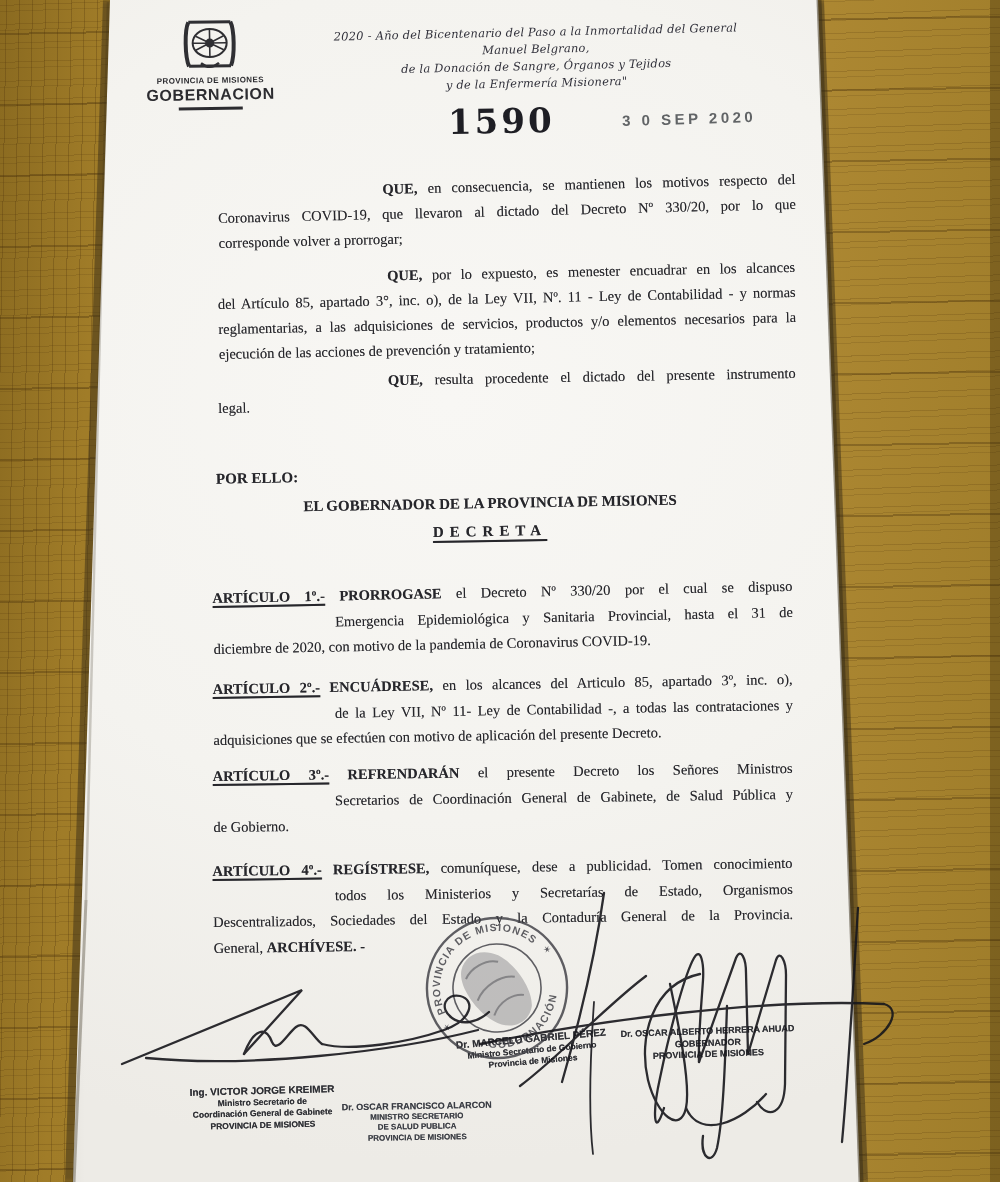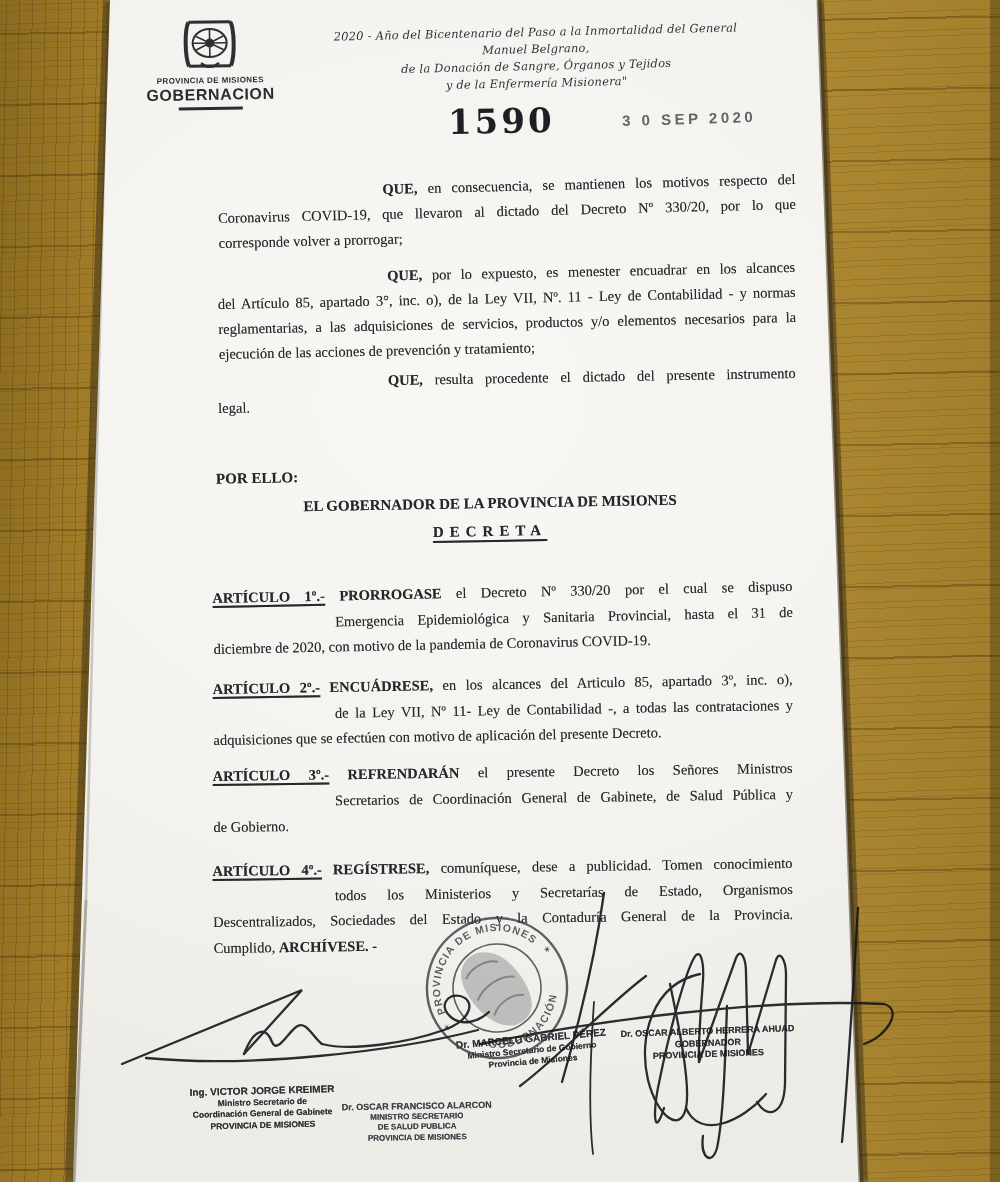--- a/index.html
+++ b/index.html
@@ -136,21 +136,21 @@
     <div class="blk art" style="left:213px;top:760px;width:580px;transform:rotate(-0.8deg);">
       <div class="j"><span class="lbl">ARTÍCULO 3º.-</span> <span class="b">REFRENDARÁN</span> <span>el presente Decreto los Señores Ministros</span></div>
       <div class="l2 j">Secretarios de Coordinación General de Gabinete,  de Salud Pública y</div>
       <div>de Gobierno.</div>
     </div>
 
     <div class="blk art" style="left:213px;top:855px;width:580px;transform:rotate(-0.8deg);">
       <div class="j"><span class="lbl">ARTÍCULO 4º.-</span> <span class="b">REGÍSTRESE,</span> <span>comuníquese, dese a publicidad. Tomen conocimiento</span></div>
       <div class="l2 j">todos los Ministerios y Secretarías de Estado, Organismos</div>
       <div class="j">Descentralizados, Sociedades del Estado y la Contaduría General de la Provincia.</div>
-      <div><span>Cumplido,</span> <span class="b">ARCHÍVESE. -</span></div>
+      <div><span>General,</span> <span class="b">ARCHÍVESE. -</span></div>
     </div>
   </div>
 
   <div class="stamp stamp-kreimer">
     <span class="n">Ing. VICTOR JORGE KREIMER</span>
     <span class="s">Ministro Secretario de</span>
     <span class="s">Coordinación General de Gabinete</span>
     <span class="s">PROVINCIA DE MISIONES</span>
   </div>
   <div class="stamp stamp-alarcon">

